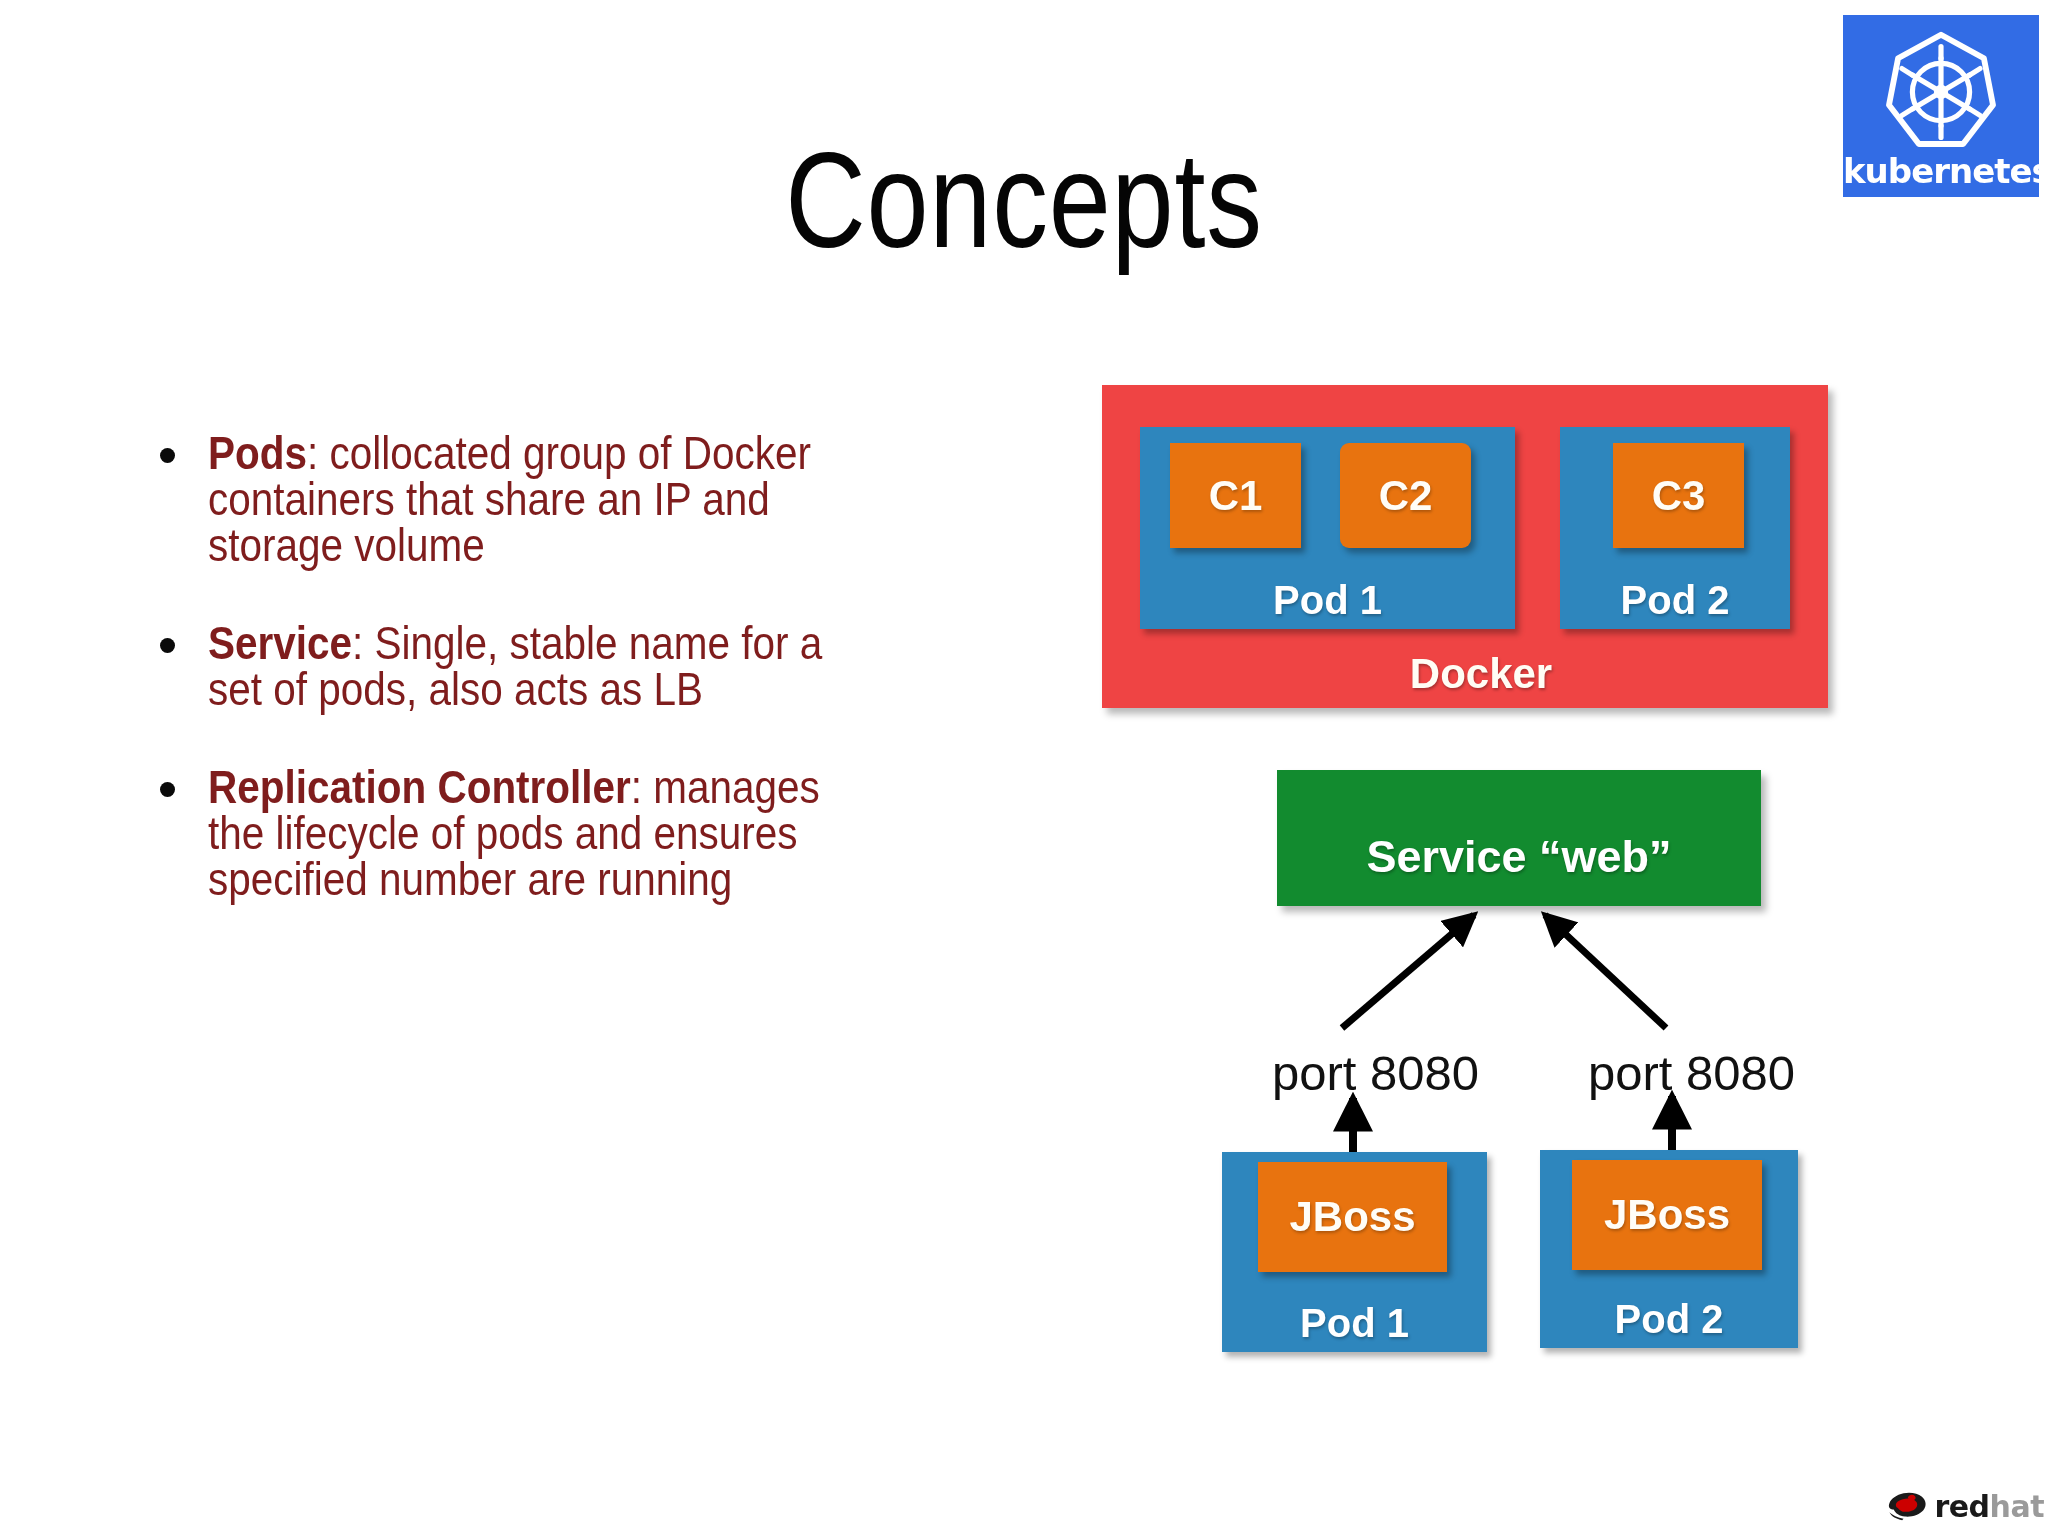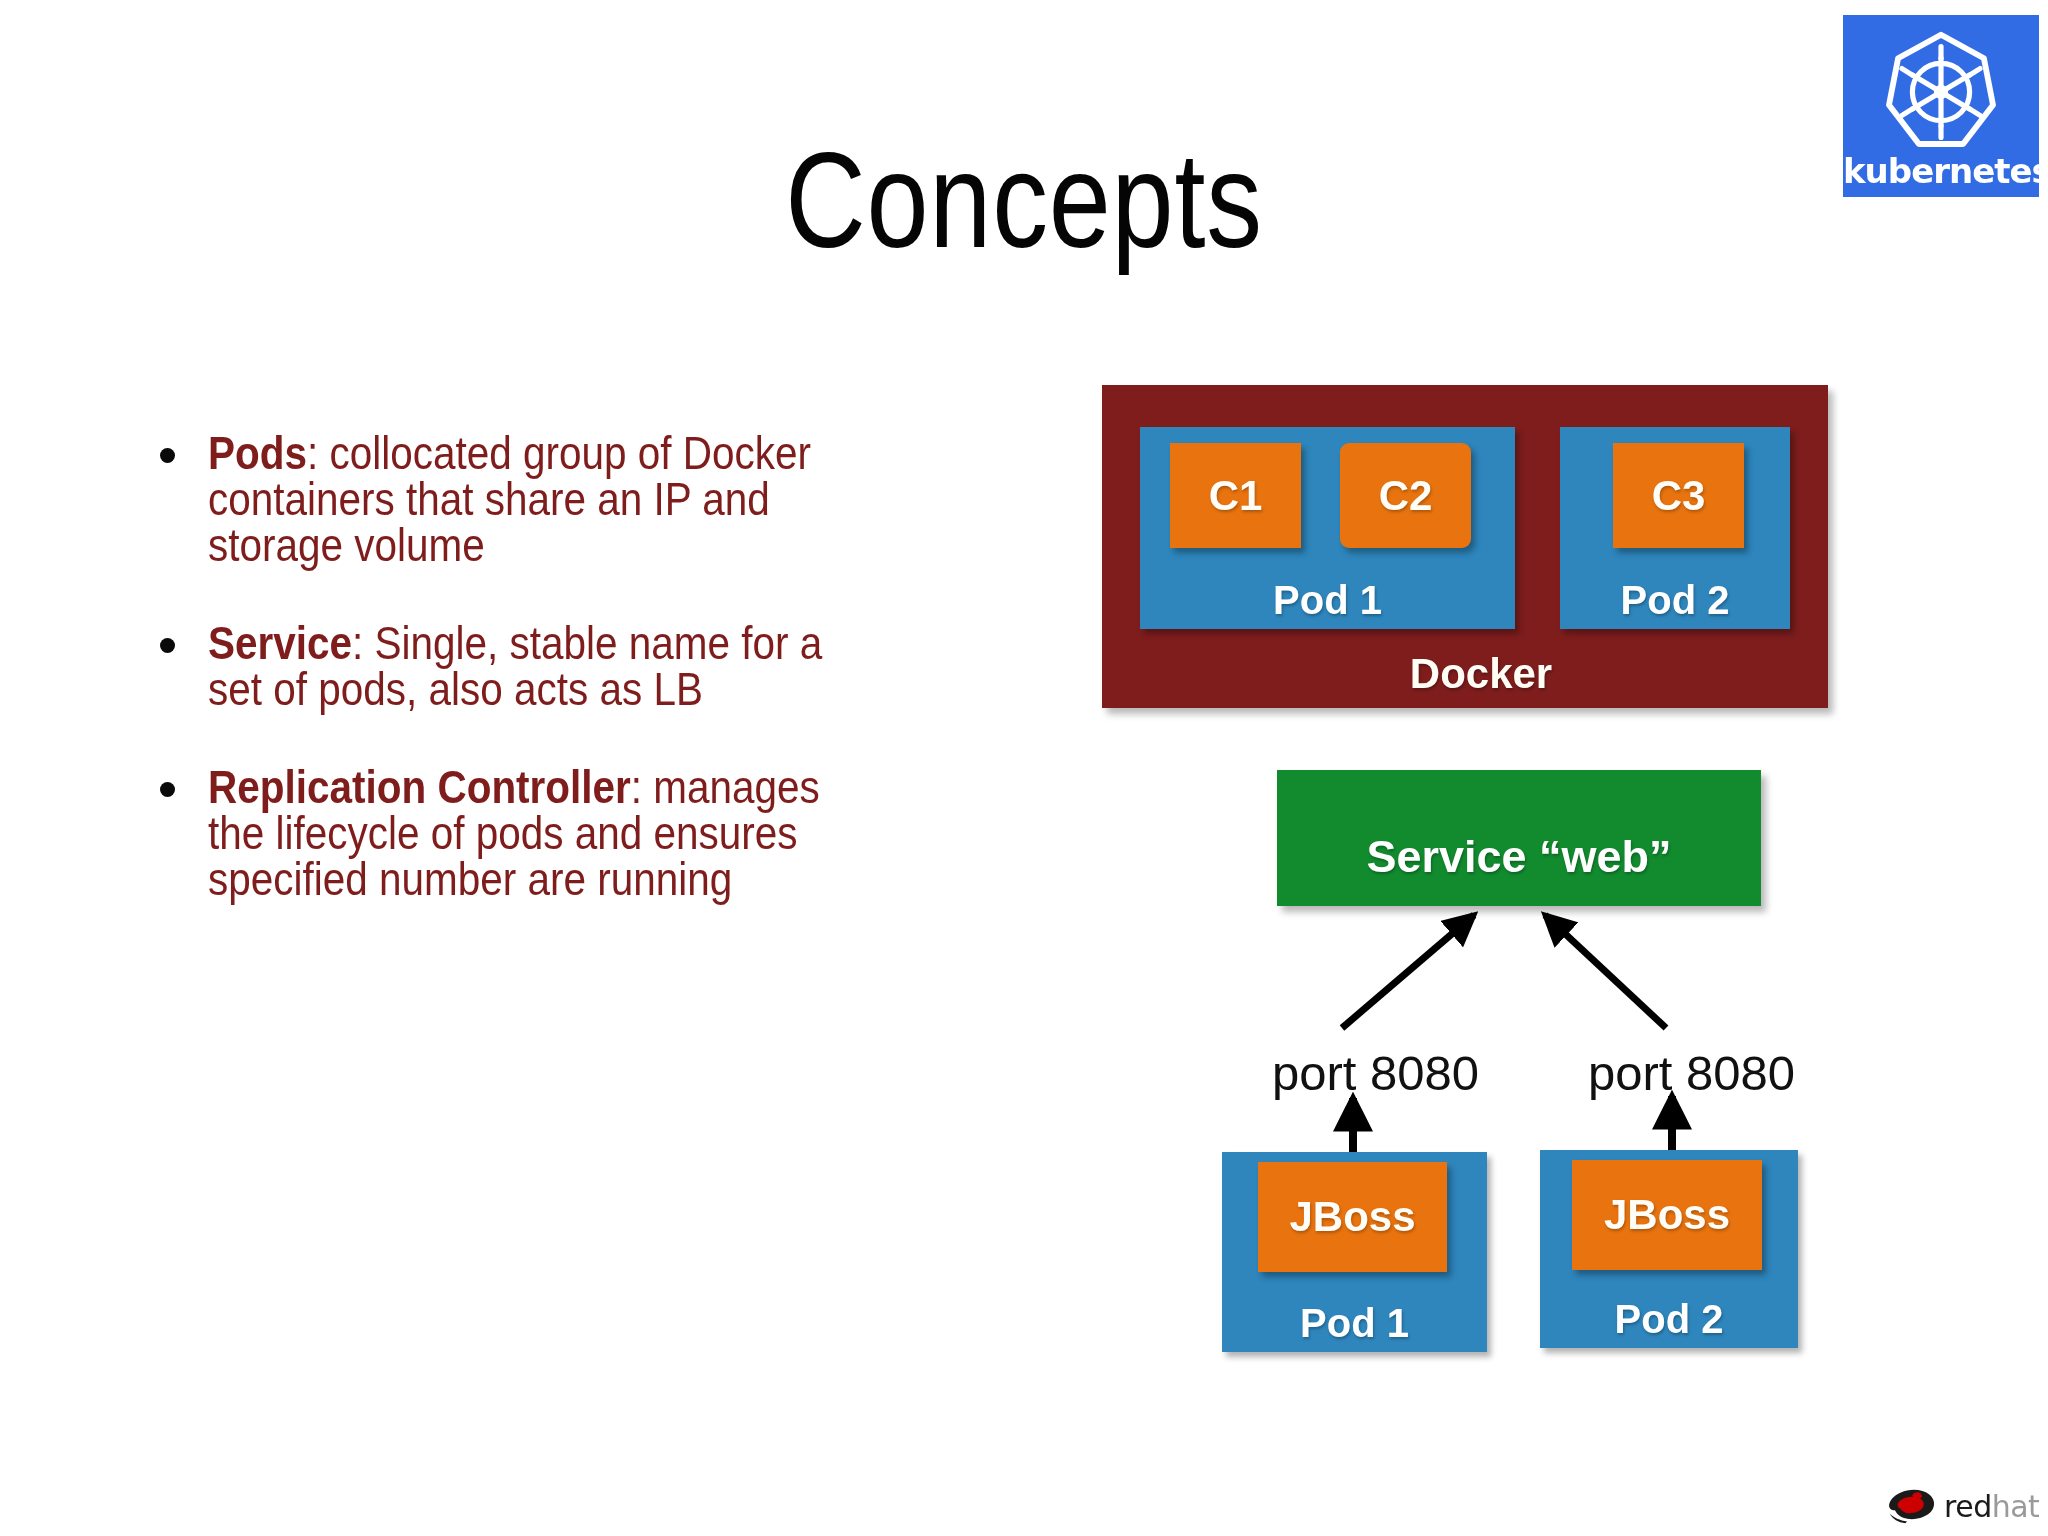--- a/index.html
+++ b/index.html
@@ -104,21 +104,21 @@
   
   .shadowbox {
     position: absolute;
     box-shadow: 5px 6px 7px rgba(0,0,0,0.28);
   }
   #docker-box {
     left: 1102px;
     top: 385px;
     width: 726px;
     height: 323px;
-    background: #7f1d1d;
+    background: #ef4444;
   }
   #docker-label {
     position: absolute;
     left: 0;
     bottom: 10px;
     width: 100%;
     text-align: center;
     color: #fffdf5;
     font-weight: bold;
     font-size: 42px;
@@ -224,21 +224,21 @@
     width: 156px;
     height: 52px;
     display: flex;
     align-items: center;
   }
   #redhat-mark { width: 52px; height: 44px; }
   #redhat-word {
     margin-left: 4px;
     font-family: "DejaVu Sans", sans-serif;
     font-size: 30px;
-    font-weight: 400;
+    font-weight: 700;
     letter-spacing: -0.5px;
   }
   #redhat-red { color: #1a1a1a; }
   #redhat-hat { color: #9a9a9a; }
 </style>
 </head>
 <body>
 
 <div id="slide">
 

